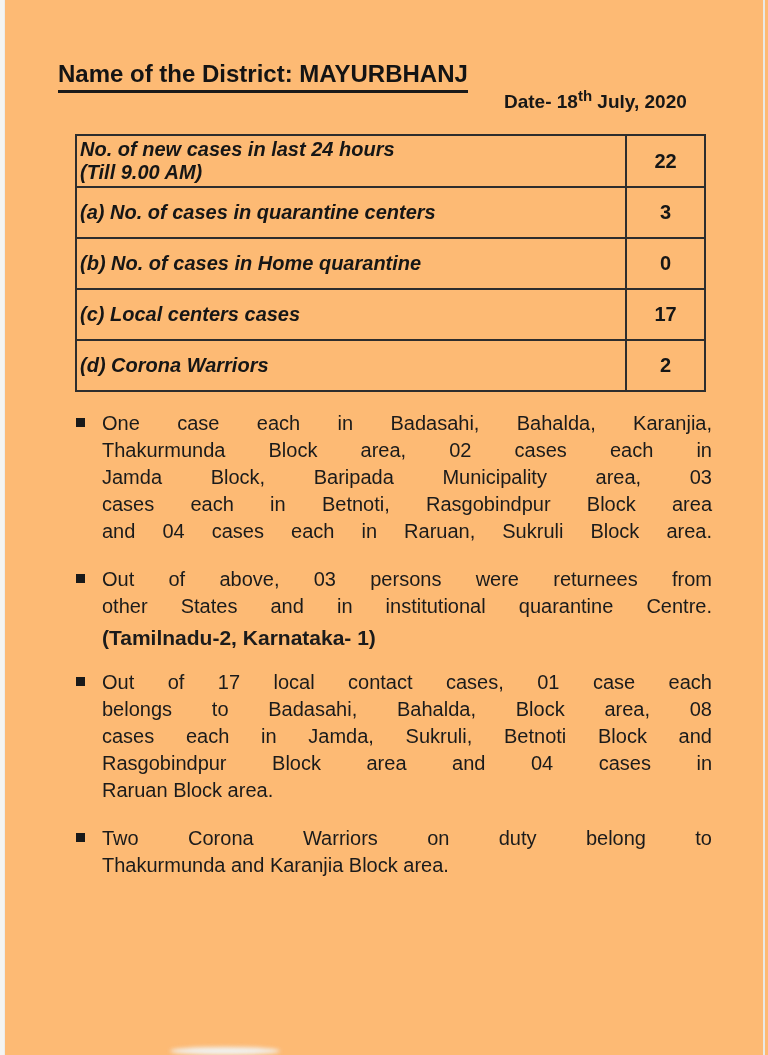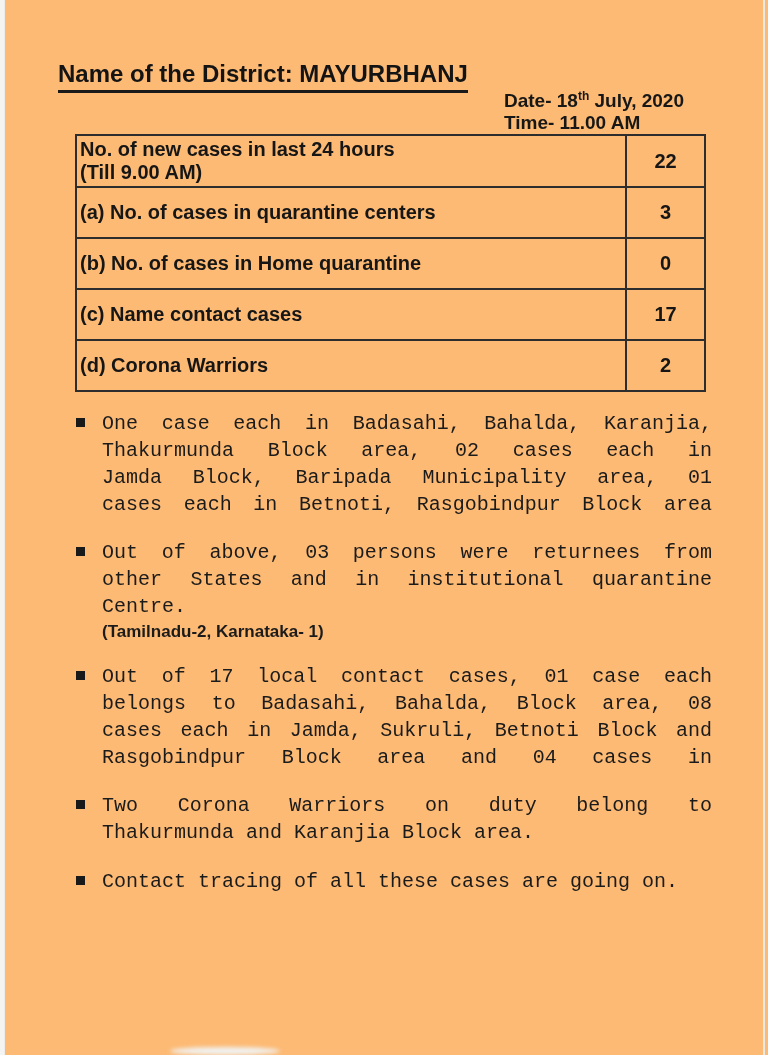--- a/index.html
+++ b/index.html
@@ -46,39 +46,39 @@
   }
 
   .datetime {
     position: absolute;
     left: 504px; top: 85px;
     font-size: 19px;
     font-weight: bold;
     line-height: 22px;
     white-space: nowrap;
   }
-  .datetime sup { font-size: 12px; font-weight: bold; }
+  .datetime sup { font-size: 15px; font-weight: bold; }
 
   .cases-table {
     position: absolute;
     left: 75px; top: 134px;
     width: 631px;
     border-collapse: collapse;
   }
   .cases-table tr { height: 51px; }
   .cases-table td {
     border: 2px solid #2d2d2d;
     font-weight: bold;
     font-size: 20px;
     color: #161616;
     vertical-align: middle;
   }
   .cases-table td.label { padding: 2px 4px 2px 3px; line-height: 23px; }
   .cases-table td.value { width: 79px; text-align: center; }
-  .lbl-line { display: block; }
+  .lbl-line { display: block; font-style: italic; }
 
   .bullets {
     position: absolute;
     left: 72px; top: 410px;
     width: 640px;
     color: #1b1b1b;
   }
   .bullet {
     position: relative;
     padding-left: 30px;
@@ -86,43 +86,42 @@
     font-size: 20px;
     line-height: 27px;
   }
   .bullet:nth-child(4) { margin-bottom: 22px; }
   .marker {
     position: absolute;
     left: 4px; top: 8px;
     width: 9px; height: 9px;
     background: #191919;
   }
-  .line { display: block; text-align: left; font-family: Liberation Mono, monospace; }
+  .line { display: block; text-align: left; }
   .line.just { text-align: justify; text-align-last: justify; }
   .note {
-    font-size: 17px;
+    font-size: 21px;
     font-weight: bold;
     line-height: 21px;
-    margin-top: 1px;
+    margin-top: 7px;
     text-align: left;
   }
 </style>
 </head>
 <body>
 
 <div class="page">
   <div class="edge-left"></div>
   <div class="edge-right"></div>
   <div class="smudge"></div>
 
   <div class="title">Name of the District: MAYURBHANJ</div>
 
   <div class="datetime">
     <div><span>Date- 18</span><sup>th</sup><span> July, 2020</span></div>
-    <div>Time- 11.00 AM</div>
   </div>
 
   <table class="cases-table">
     <tbody>
         <tr>
           <td class="label">
             <span class="lbl-line">No. of new cases in last 24 hours</span>
             <span class="lbl-line">(Till 9.00 AM)</span>
           </td>
           <td class="value">22</td>
@@ -134,67 +133,63 @@
           <td class="value">3</td>
         </tr>
         <tr>
           <td class="label">
             <span class="lbl-line">(b) No. of cases in Home quarantine</span>
           </td>
           <td class="value">0</td>
         </tr>
         <tr>
           <td class="label">
-            <span class="lbl-line">(c) Name contact cases</span>
+            <span class="lbl-line">(c) Local centers cases</span>
           </td>
           <td class="value">17</td>
         </tr>
         <tr>
           <td class="label">
             <span class="lbl-line">(d) Corona Warriors</span>
           </td>
           <td class="value">2</td>
         </tr>
       </tbody>
   </table>
 
   <div class="bullets">
       <div class="bullet">
         <span class="marker"></span>
         <div class="text">
           <span class="line just">One case each in Badasahi, Bahalda, Karanjia,</span>
           <span class="line just">Thakurmunda Block area, 02 cases each in</span>
-          <span class="line just">Jamda Block, Baripada Municipality area, 01</span>
+          <span class="line just">Jamda Block, Baripada Municipality area, 03</span>
           <span class="line just">cases each in Betnoti, Rasgobindpur Block area</span>
+          <span class="line just">and 04 cases each in Raruan, Sukruli Block area.</span>
         </div>
       </div>
       <div class="bullet">
         <span class="marker"></span>
         <div class="text">
           <span class="line just">Out of above, 03 persons were returnees from</span>
           <span class="line just">other States and in institutional quarantine Centre.</span>
           <div class="note">(Tamilnadu-2, Karnataka- 1)</div>
         </div>
       </div>
       <div class="bullet">
         <span class="marker"></span>
         <div class="text">
           <span class="line just">Out of 17 local contact cases, 01 case each</span>
           <span class="line just">belongs to Badasahi, Bahalda,  Block area, 08</span>
           <span class="line just">cases each in Jamda, Sukruli, Betnoti Block and</span>
           <span class="line just">Rasgobindpur Block area and 04 cases in</span>
+          <span class="line">Raruan Block area.</span>
         </div>
       </div>
       <div class="bullet">
         <span class="marker"></span>
         <div class="text">
           <span class="line just">Two Corona Warriors on duty belong to</span>
           <span class="line">Thakurmunda and Karanjia Block area.</span>
         </div>
       </div>
-      <div class="bullet">
-        <span class="marker"></span>
-        <div class="text">
-          <span class="line">Contact tracing of all these cases are going on.</span>
-        </div>
-      </div>
     </div>
 </div>
 
 </body></html>

